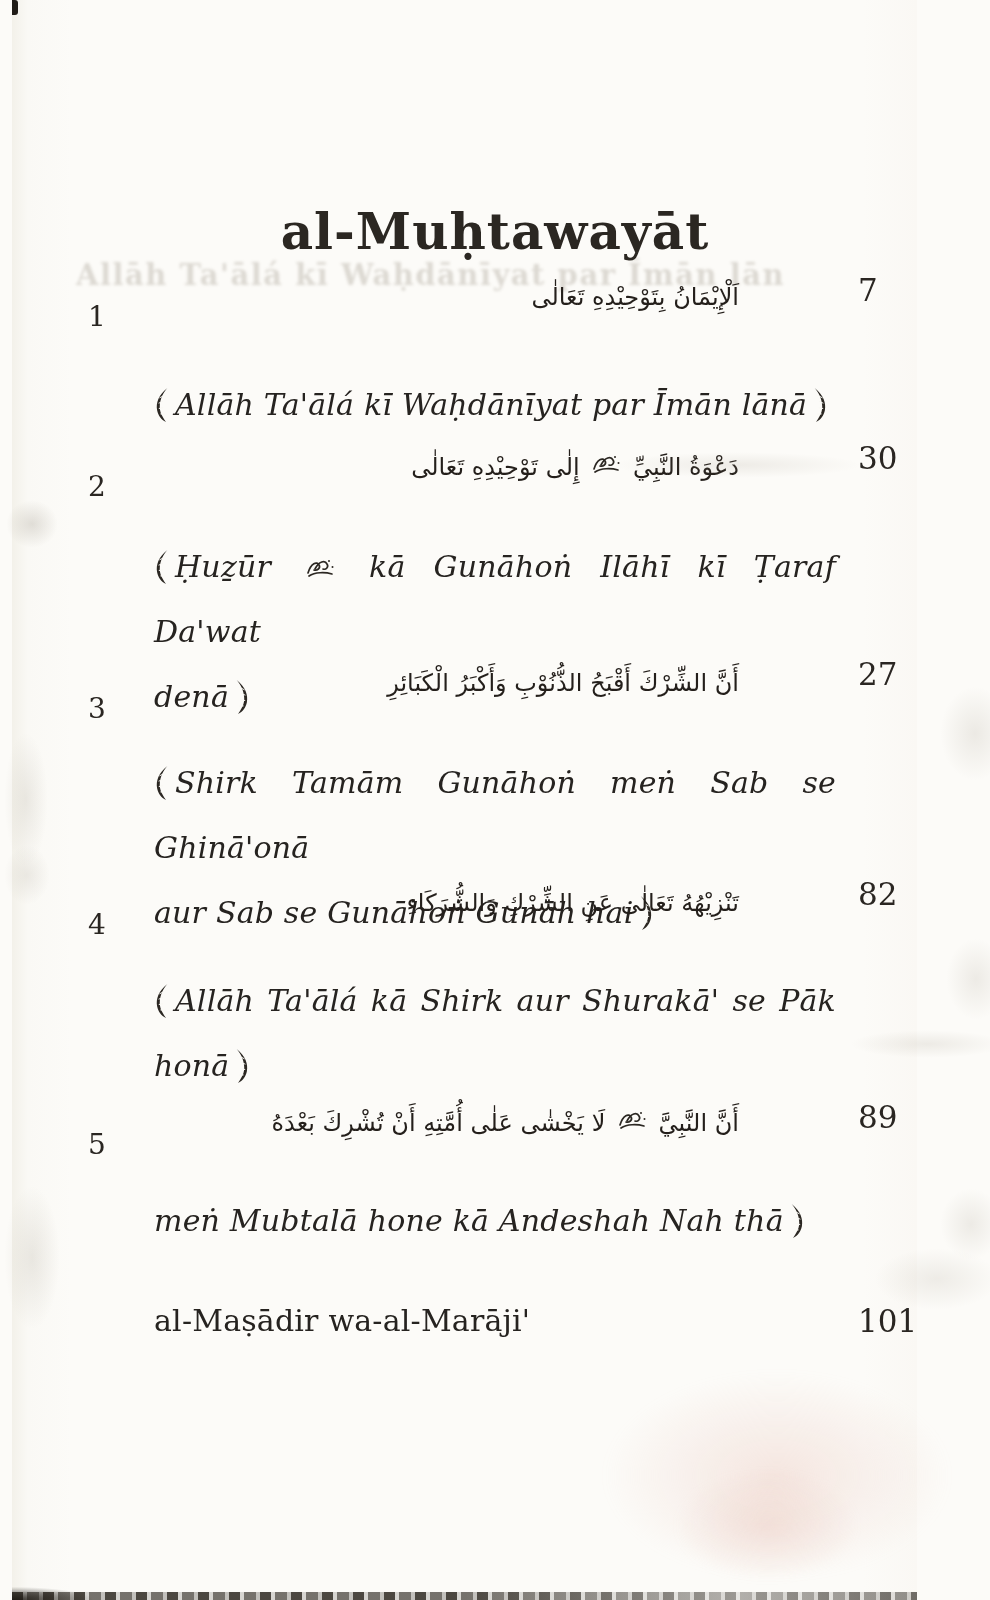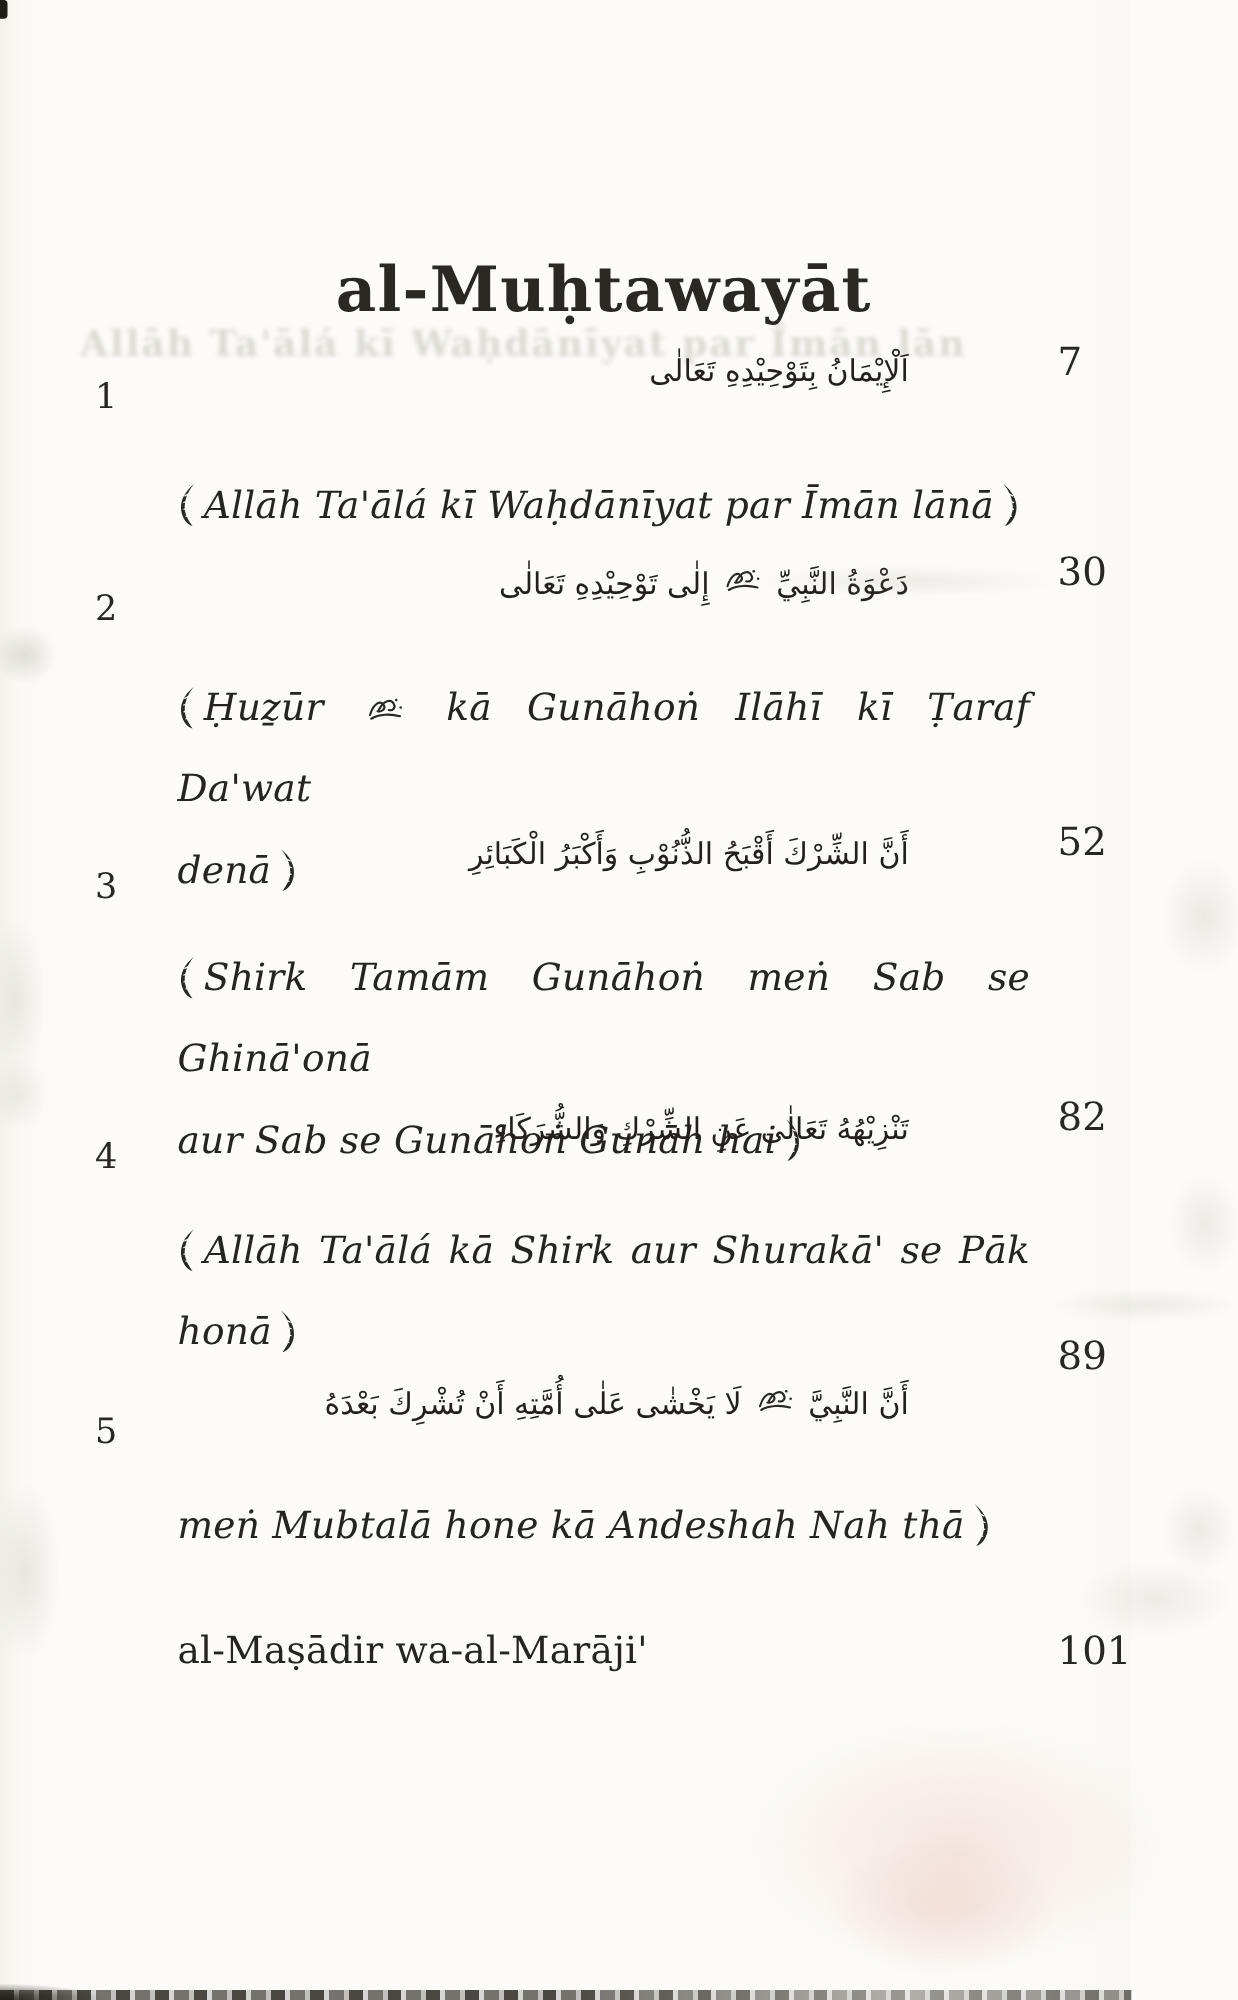--- a/index.html
+++ b/index.html
@@ -5,20 +5,21 @@
   html,body{margin:0;padding:0;}
   body{
     width:990px;height:1600px;overflow:hidden;
     background:#fcfbf8;
     font-family:"DejaVu Serif","Liberation Serif",serif;
   }
   .page{
     position:relative;width:905px;height:1600px;
     background:linear-gradient(90deg,#f3f1ea 0px,#faf9f5 16px,#fcfbf8 60px,#fcfbf8 94%,#faf8f4 100%);
     color:#2a2622;
+    margin-left:12px;
   }
   
   .title{
     position:absolute;top:168px;left:0;width:990px;
     text-align:center;
     font-size:50px;font-weight:700;letter-spacing:1px;
     color:#2b2722;
     transform:translateX(-12px);
   }
   
@@ -144,21 +145,21 @@
           <use href="#saw-mark"></use>
         </svg>
       <span>kā Gunāhoṅ Ilāhī kī Ṭaraf Da'wat</span></div>
     <div class="tl-line"><span>denā</span><svg class="brkt close" width="16" height="36" viewBox="0 0 18 40">
           <use href="#ornate-bracket"></use>
         </svg></div>
   </div>
 
   <span class="num" style="top:692px">3</span>
   <span class="arabic" style="top:648px">أَنَّ الشِّرْكَ أَقْبَحُ الذُّنُوْبِ وَأَكْبَرُ الْكَبَائِرِ</span>
-  <span class="pagenum" style="top:656px">52</span>
+  <span class="pagenum" style="top:656px">27</span>
   <div class="translit" style="top:750px">
     <div class="tl-line tl-just"><svg class="brkt open" width="16" height="36" viewBox="0 0 18 40">
           <use href="#ornate-bracket"></use>
         </svg><span>Shirk Tamām Gunāhoṅ meṅ Sab se Ghinā'onā</span></div>
     <div class="tl-line"><span>aur Sab se Gunāhoṅ Gunāh hai</span><svg class="brkt close" width="16" height="36" viewBox="0 0 18 40">
           <use href="#ornate-bracket"></use>
         </svg></div>
   </div>
 
   <span class="num" style="top:908px">4</span>
@@ -174,21 +175,21 @@
   </div>
 
   <span class="num" style="top:1128px">5</span>
   <span class="arabic" style="top:1088px">
     <span>أَنَّ النَّبِيَّ</span>
     <svg class="saw" width="30" height="26" viewBox="0 0 30 26">
         <use href="#saw-mark"></use>
       </svg>
     <span>لَا يَخْشٰى عَلٰى أُمَّتِهِ أَنْ تُشْرِكَ بَعْدَهُ</span>
   </span>
-  <span class="pagenum" style="top:1067px">89</span>
+  <span class="pagenum" style="top:1099px">89</span>
   <div class="translit" style="top:1188px">
     <div class="tl-line"><span>meṅ Mubtalā hone kā Andeshah Nah thā</span><svg class="brkt close" width="16" height="36" viewBox="0 0 18 40">
           <use href="#ornate-bracket"></use>
         </svg></div>
   </div>
 
   <span class="footer-label">al-Maṣādir wa-al-Marāji'</span>
   <span class="pagenum footer-page">101</span>
 
   <div class="smudge s1"></div>

